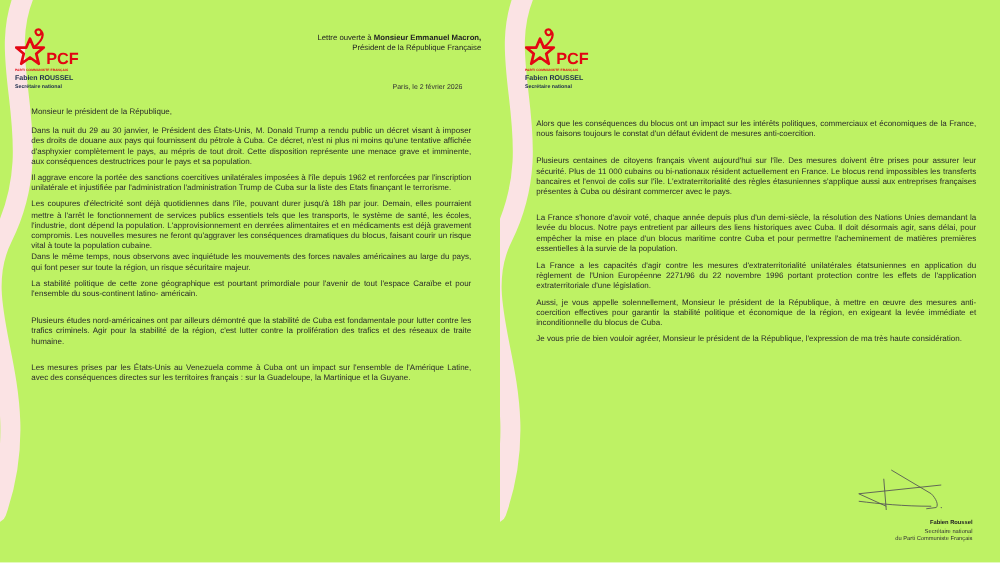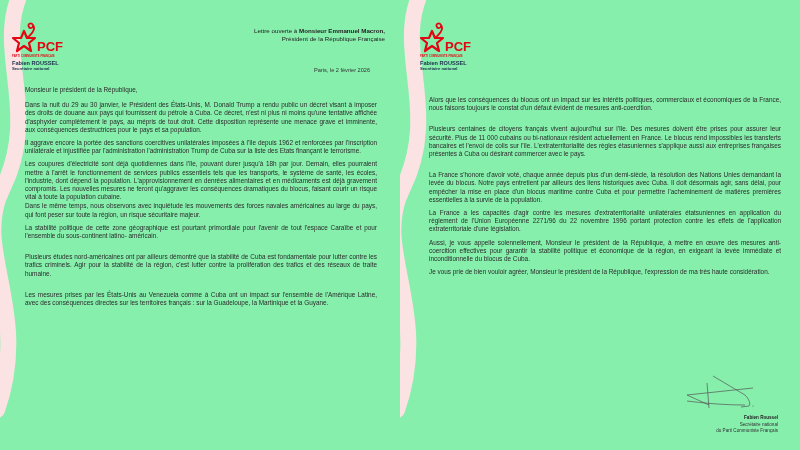--- a/index.html
+++ b/index.html
@@ -1,18 +1,18 @@
 <!DOCTYPE html>
 <html><head>
 <meta charset="utf-8">
 <style>
   * { margin: 0; padding: 0; box-sizing: border-box; }
   html, body { width: 800px; height: 450px; overflow: hidden; background: #ffffff; }
   body { font-family: "Liberation Sans", "DejaVu Sans", sans-serif; color: #222; position: relative; }
-  .page { position: absolute; top: 0; height: 450px; width: 400px; overflow: hidden; background: #86efac; }
+  .page { position: absolute; top: 0; height: 450px; width: 400px; overflow: hidden; background: #bef264; }
   .page.left { left: 0; }
   .page.right { left: 400px; }
   .watermark { position: absolute; left: -18px; top: -10px; width: 70px; height: 470px; pointer-events: none; }
   .logo { position: absolute; left: 12px; top: 22px; width: 75px; }
   .logo svg { display: block; }
   .logo .tagline { font-size: 2.6px; color: #e30613; letter-spacing: 0.1px; margin-top: 1px; font-weight: bold; white-space: nowrap; }
   .logo .name { font-size: 5.6px; font-weight: bold; color: #1c2c4c; margin-top: 2px; }
   .logo .role { font-size: 4.2px; color: #1c2c4c; font-weight: bold; }
   .header-right { position: absolute; right: 15px; top: 27px; text-align: right; font-size: 6.2px; line-height: 8px; color: #222; }
   .header-right b { font-weight: bold; }

